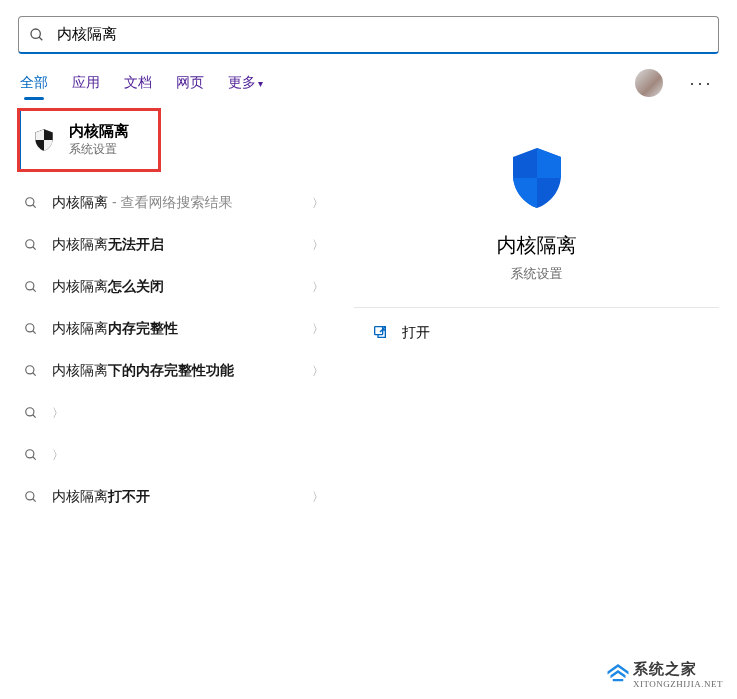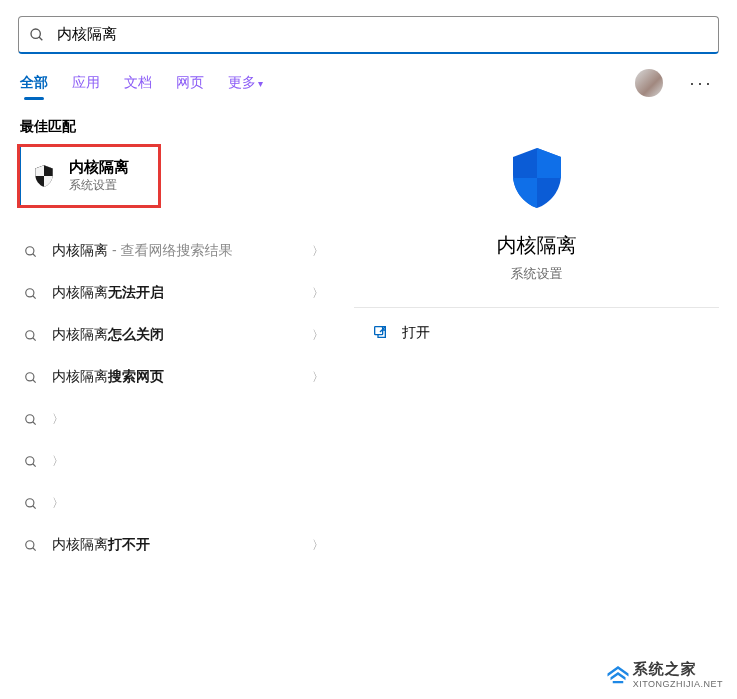--- a/index.html
+++ b/index.html
@@ -18,23 +18,23 @@
     }
     .search-bar .icon { width: 18px; height: 18px; margin-right: 10px; display:flex; align-items:center; }
     .search-bar input {
       border: none; outline: none; flex: 1; font-size: 15px; background: transparent;
     }
     
     .tabs {
       display: flex; align-items: center; margin: 14px 18px 0 18px; gap: 20px;
     }
     .tab {
-      font-size: 14px; color: #8b5cf6; padding: 6px 2px; position: relative; cursor: pointer;
-    }
-    .tab.active { color: #0067c0; font-weight: 700; }
+      font-size: 14px; color: #4c1d95; padding: 6px 2px; position: relative; cursor: pointer;
+    }
+    .tab.active { color: #0067c0; font-weight: 400; }
     .tab.active::after {
       content: ""; position: absolute; left: 6px; right: 6px; bottom: -2px; height: 3px; background: #0067c0; border-radius: 2px;
     }
     .tab .chev { font-size: 10px; margin-left: 2px; }
     .tabs-spacer { flex: 1; }
     .avatar { width: 28px; height: 28px; border-radius: 50%; background: linear-gradient(135deg,#d9d9d9 0%,#a1887f 60%,#d9d9d9 100%); }
     .more-dots { font-size: 18px; color: #333; padding: 0 6px; cursor: pointer; letter-spacing: 2px; }
     
     .content { display: flex; margin-top: 12px; }
     
@@ -46,21 +46,21 @@
       background: #fff; border-left: 3px solid #0067c0; padding-left: 10px;
       margin-bottom: 12px;
     }
     .red-box { position: absolute; top: -2px; left: -4px; width: 144px; height: 64px; border: 3px solid #e53935; pointer-events: none; }
     .shield-small { width: 26px; height: 26px; margin-right: 12px; display:flex; align-items:center; }
     .best-match .title { font-size: 15px; font-weight: 600; }
     .best-match .sub { font-size: 12px; color: #6b6b6b; }
     
     .web-list { margin-top: 4px; }
     .web-item {
-      display: flex; align-items: flex-end; height: 42px; cursor: pointer;
+      display: flex; align-items: center; height: 42px; cursor: pointer;
     }
     .web-item .sicon { width: 16px; height: 16px; margin: 0 12px 0 6px; display:flex; align-items:center; }
     .web-item .txt { flex: 1; font-size: 14px; color: #1a1a1a; }
     .web-item .txt .gray { color: #8a8a8a; }
     .web-item .txt b { font-weight: 700; }
     .web-item .chev { color: #8a8a8a; font-size: 12px; margin-right: 16px; }
     
     .right-panel {
       flex: 1; margin: 8px 18px 0 14px; padding-top: 24px;
       display: flex; flex-direction: column; align-items: center;
@@ -69,26 +69,26 @@
     .right-title { font-size: 20px; margin-bottom: 6px; }
     .right-sub { font-size: 13px; color: #6b6b6b; margin-bottom: 24px; }
     .divider { width: 100%; height: 1px; background: #e6e6e6; margin-bottom: 4px; }
     .open-row {
       display: flex; align-items: flex-start; width: 100%; padding: 12px 18px; cursor: pointer;
     }
     .open-row .oicon { width: 16px; height: 16px; margin-right: 14px; color: #0067c0; display:flex; }
     .open-row .olabel { font-size: 14px; }
     
     .watermark {
-      position: absolute; bottom: 10px; right: 14px; display: flex; align-items: center; gap: 0;
+      position: absolute; bottom: 10px; right: 14px; display: flex; gap: 0;
     }
     .watermark-icon { width: 30px; height: 26px; }
     .wm-txt { display: flex; flex-direction: column; }
     .wm-cn { font-size: 15px; font-weight: 700; color: #3b3b3b; letter-spacing: 1px; }
-    .wm-en { font-size: 9px; color: #6b6b6b; letter-spacing: 0.5px; }
+    .wm-en { font-size: 9px; color: #6b6b6b; letter-spacing: 0.5px; font-family: Liberation Serif, serif; }
   </style>
 </head>
 <body>
 
 <div class="search-bar">
   <span class="icon">
     <svg viewBox="0 0 24 24" width="16" height="16" fill="none" stroke="#555" stroke-width="2">
         <circle cx="10" cy="10" r="7"></circle>
         <line x1="20" y1="20" x2="15" y2="15"></line>
       </svg>
@@ -103,21 +103,20 @@
   <div class="tab">网页</div>
   <div class="tab"><span>更多</span><span class="chev">▾</span></div>
   <div class="tabs-spacer"></div>
   <div class="avatar"></div>
   <div class="more-dots">···</div>
 </div>
 
 <div class="content">
 
   <div class="left-panel">
-    <div class="section-title">最佳匹配</div>
 
     <div class="best-match">
       <div class="red-box"></div>
       <span class="shield-small">
         <svg viewBox="0 0 24 24" width="26" height="26">
             <path d="M12 2 L20 5 V11 C20 16 16.5 20.5 12 22 C7.5 20.5 4 16 4 11 V5 Z" fill="#1a1a1a"></path>
             <path d="M12 2 L20 5 V11 C20 16 16.5 20.5 12 22 V2 Z" fill="#f3f3f3"></path>
             <path d="M12 2 L20 5 V12 H4 V5 Z" fill="#1a1a1a"></path>
             <path d="M12 2 L4 5 V12 H12 V2 Z" fill="#f3f3f3"></path>
           </svg>
@@ -160,30 +159,31 @@
     <span class="txt">内核隔离<b>怎么关闭</b><span class="gray"></span></span>
     <span class="chev">〉</span>
         </div>
         <div class="web-item">
     <span class="sicon">
       <svg viewBox="0 0 24 24" width="14" height="14" fill="none" stroke="#666" stroke-width="2">
               <circle cx="10" cy="10" r="7"></circle>
               <line x1="20" y1="20" x2="15" y2="15"></line>
             </svg>
     </span>
-    <span class="txt">内核隔离<b>搜索网页</b><span class="gray"></span></span>
-    <span class="chev">〉</span>
-        </div>
-        <div class="web-item">
-    <span class="sicon">
-      <svg viewBox="0 0 24 24" width="14" height="14" fill="none" stroke="#666" stroke-width="2">
-              <circle cx="10" cy="10" r="7"></circle>
-              <line x1="20" y1="20" x2="15" y2="15"></line>
-            </svg>
-    </span>
+    <span class="txt">内核隔离<b>内存完整性</b><span class="gray"></span></span>
+    <span class="chev">〉</span>
+        </div>
+        <div class="web-item">
+    <span class="sicon">
+      <svg viewBox="0 0 24 24" width="14" height="14" fill="none" stroke="#666" stroke-width="2">
+              <circle cx="10" cy="10" r="7"></circle>
+              <line x1="20" y1="20" x2="15" y2="15"></line>
+            </svg>
+    </span>
+    <span class="txt">内核隔离<b>下的内存完整性功能</b><span class="gray"></span></span>
     <span class="chev">〉</span>
         </div>
         <div class="web-item">
     <span class="sicon">
       <svg viewBox="0 0 24 24" width="14" height="14" fill="none" stroke="#666" stroke-width="2">
               <circle cx="10" cy="10" r="7"></circle>
               <line x1="20" y1="20" x2="15" y2="15"></line>
             </svg>
     </span>
     <span class="chev">〉</span>

